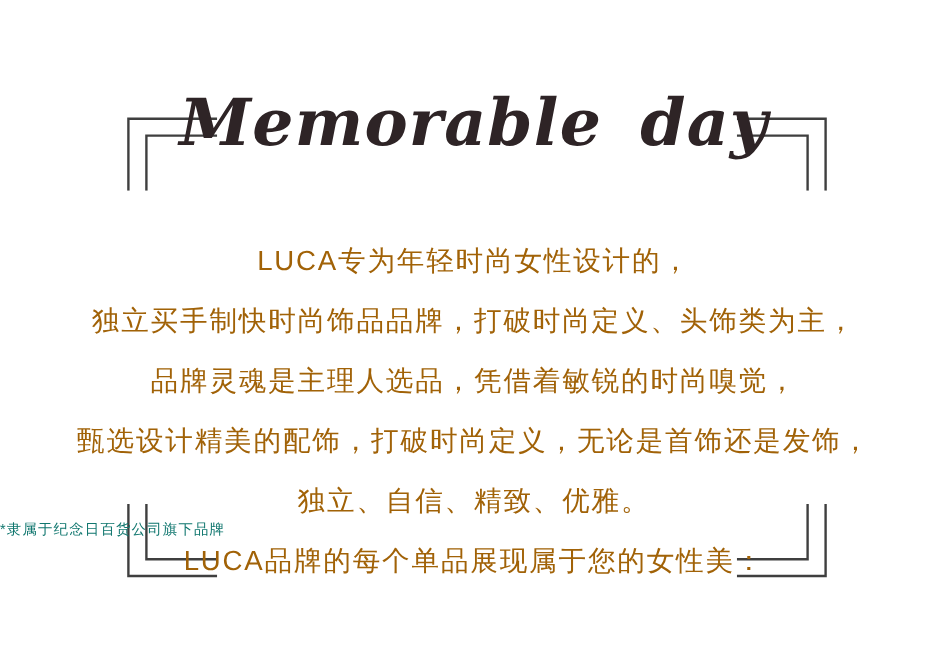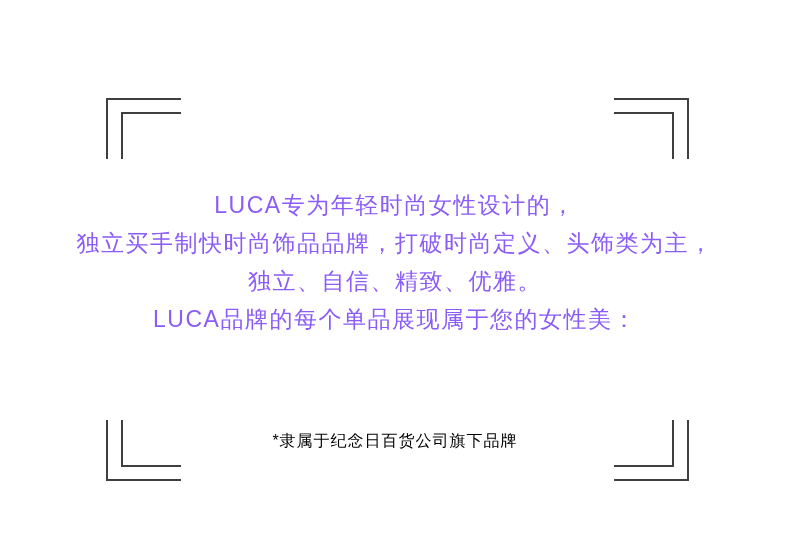--- a/index.html
+++ b/index.html
@@ -48,41 +48,40 @@
 
   
   .intro {
     position: absolute;
     top: 186px;
     left: 0;
     width: 100%;
     text-align: center;
   }
   .intro p {
-    margin: 0;
+    margin: 12px;
     height: 38px;
     line-height: 38px;
     font-size: 23px;
     letter-spacing: 1.5px;
-    color: #8b5cf6;
+    color: #a16207;
     white-space: nowrap;
   }
 
   
   .footnote {
     position: absolute;
     top: 430px;
     left: 0;
     width: 100%;
     margin: 0;
-    text-align: center;
-    font-size: 16px;
+    font-size: 12px;
     line-height: 22px;
     letter-spacing: 1px;
-    color: #000000;
+    color: #0f766e;
   }
 </style>
 </head>
 <body>
 
 <div class="canvas">
 
   <div class="corner tl">
     <svg width="76" height="62" viewBox="0 0 76 62" xmlns="http://www.w3.org/2000/svg">
       <path d="M 76 2 L 2 2 L 2 62" fill="none" stroke="#3f3f3f" stroke-width="2"></path>
@@ -101,23 +100,26 @@
       <path d="M 76 16 L 17 16 L 17 62" fill="none" stroke="#3f3f3f" stroke-width="2"></path>
     </svg>
   </div>
   <div class="corner br">
     <svg width="76" height="62" viewBox="0 0 76 62" xmlns="http://www.w3.org/2000/svg">
       <path d="M 76 2 L 2 2 L 2 62" fill="none" stroke="#3f3f3f" stroke-width="2"></path>
       <path d="M 76 16 L 17 16 L 17 62" fill="none" stroke="#3f3f3f" stroke-width="2"></path>
     </svg>
   </div>
 
+  <h1 class="title">Memorable day</h1>
 
   <div class="intro">
     <p>LUCA专为年轻时尚女性设计的，</p>
     <p>独立买手制快时尚饰品品牌，打破时尚定义、头饰类为主，</p>
+    <p>品牌灵魂是主理人选品，凭借着敏锐的时尚嗅觉，</p>
+    <p>甄选设计精美的配饰，打破时尚定义，无论是首饰还是发饰，</p>
     <p>独立、自信、精致、优雅。</p>
     <p>LUCA品牌的每个单品展现属于您的女性美：</p>
   </div>
 
   <p class="footnote">*隶属于纪念日百货公司旗下品牌</p>
 
 </div>
 
 </body></html>

